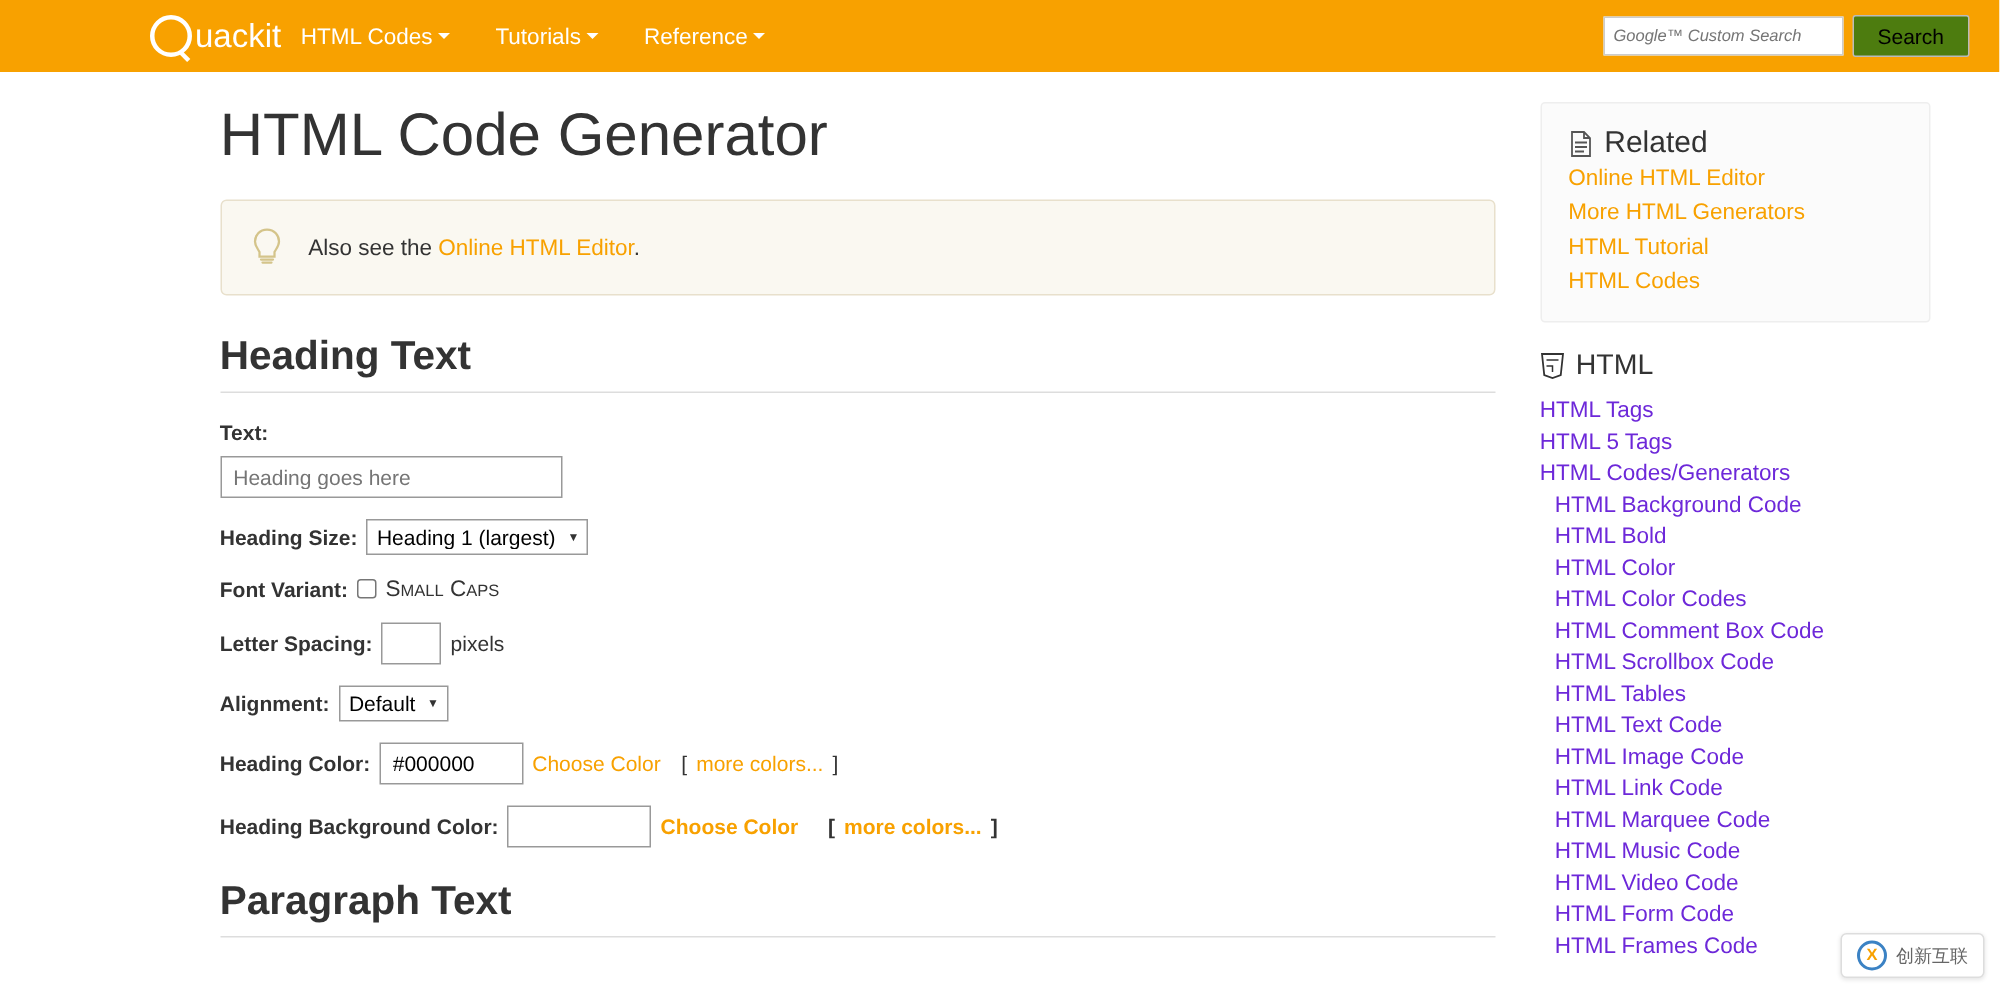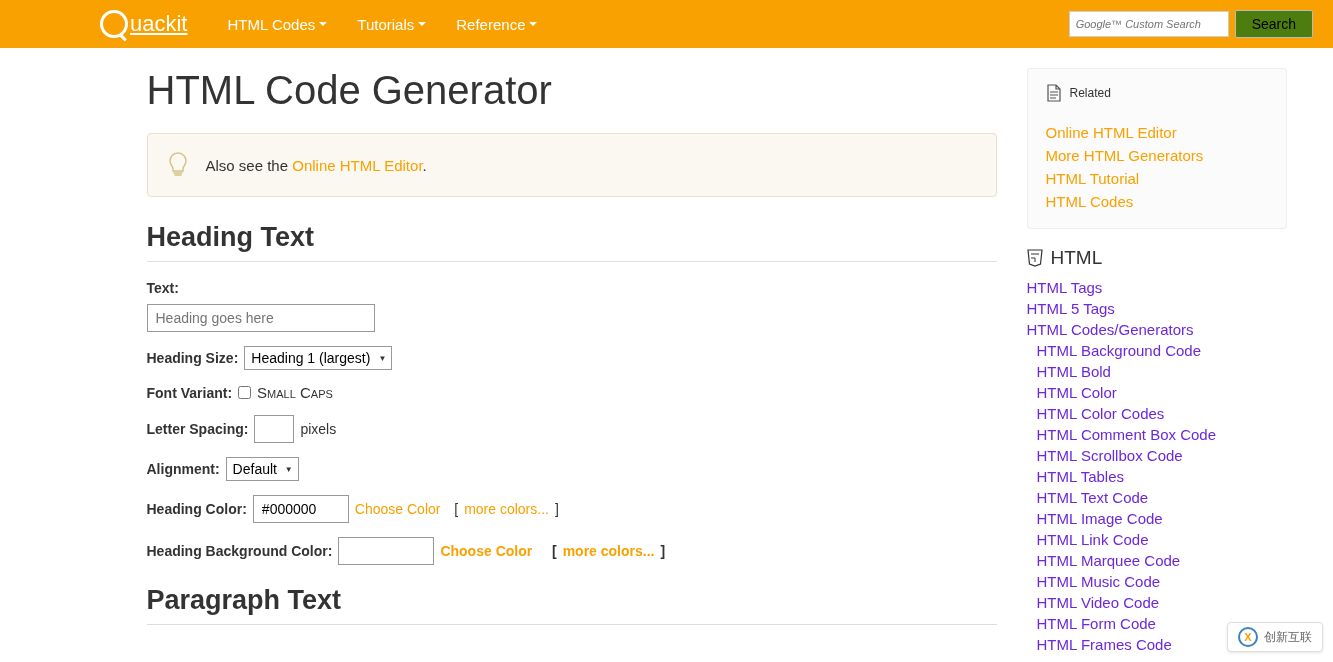--- a/index.html
+++ b/index.html
@@ -1,18 +1,18 @@
 <!DOCTYPE html>
 <html><head>
 <meta charset="utf-8">
 <style>
 * { box-sizing: border-box; margin: 0; padding: 0; }
 body { font-family: 'Helvetica Neue', Arial, sans-serif; font-size: 14px; color: #333; background: #fff; }
 .header { background: #f8a100; height: 48px; display: flex; align-items: center; padding: 0 20px; }
-.logo { display: flex; align-items: center; color: #fff; font-size: 22px; font-weight: 300; margin-left: 80px; margin-right: 40px; text-decoration: underline; }
+.logo { display: flex; align-items: center; color: #fff; font-size: 22px; font-weight: 300; margin-left: 80px; margin-right: 13px; }
 .logo-q { display: inline-flex; align-items: center; justify-content: center; width: 28px; height: 28px; border: 3px solid #fff; border-radius: 50%; position: relative; margin-right: 2px; }
 .logo-q::after { content: ''; position: absolute; bottom: -4px; right: -2px; width: 8px; height: 3px; background: #fff; transform: rotate(45deg); }
 .nav { display: flex; gap: 30px; }
 .nav-item { color: #fff; font-size: 15px; cursor: pointer; display: flex; align-items: center; gap: 4px; }
 .caret { width: 0; height: 0; border-left: 4px solid transparent; border-right: 4px solid transparent; border-top: 4px solid #fff; }
 .search-area { margin-left: auto; display: flex; gap: 6px; align-items: center; }
 .search-input { width: 160px; height: 26px; padding: 2px 6px; font-size: 11px; color: #888; border: 1px solid #ccc; background: #fff; font-style: italic; }
 .search-btn { height: 28px; padding: 0 16px; background: #4d7c0f; border: 1px solid #bbb; border-radius: 2px; font-size: 14px; cursor: pointer; }
 .container { display: flex; max-width: 1240px; margin: 0 auto; padding: 20px 0 0 0; gap: 30px; }
 .main { flex: 1; padding-left: 100px; }
@@ -27,21 +27,21 @@
 .text-input { border: 1px solid #999; padding: 5px 8px; font-size: 14px; }
 .text-input.wide { width: 228px; }
 .text-input.color { width: 96px; }
 .text-input.small { width: 40px; }
 select { border: 1px solid #999; padding: 3px 20px 3px 6px; font-size: 14px; background: #fff; appearance: none; position: relative; }
 .select-wrap { position: relative; display: inline-block; }
 .select-wrap::after { content: '▼'; position: absolute; right: 6px; top: 50%; transform: translateY(-50%); font-size: 8px; pointer-events: none; }
 .smallcaps { font-variant: small-caps; font-size: 15px; }
 .sidebar { width: 260px; }
 .panel { background: #fbfbfb; border: 1px solid #eee; border-radius: 3px; padding: 15px 18px; margin-bottom: 18px; }
-.panel-title { font-size: 12px; font-weight: 400; color: #333; display: flex; align-items: center; gap: 8px; margin-bottom: 19px; }
+.panel-title { font-size: 20px; font-weight: 400; color: #333; display: flex; align-items: center; gap: 8px; margin-bottom: 0; }
 .sidebar-list { list-style: none; }
 .sidebar-list li { padding: 3px 0; }
 .sidebar-list a { color: #f8a100; text-decoration: none; font-size: 15px; }
 .sub-title { font-size: 19px; font-weight: 400; color: #333; display: flex; align-items: center; gap: 8px; margin: 10px 0 8px 0; }
 .html-list { list-style: none; }
 .html-list li { padding: 2px 0; }
 .html-list a { color: #6d28d9; text-decoration: none; font-size: 15px; }
 .html-list .indent { padding-left: 10px; }
 .footer-badge { position: fixed; bottom: 10px; right: 10px; background: #fff; border: 1px solid #ddd; border-radius: 4px; padding: 4px 10px; display: flex; align-items: center; gap: 6px; font-size: 12px; color: #666; box-shadow: 0 1px 3px rgba(0,0,0,0.1); }
 .badge-c { width: 20px; height: 20px; border: 2px solid #3b82c4; border-radius: 50%; display: inline-flex; align-items: center; justify-content: center; color: #f8a100; font-weight: bold; font-size: 11px; }

